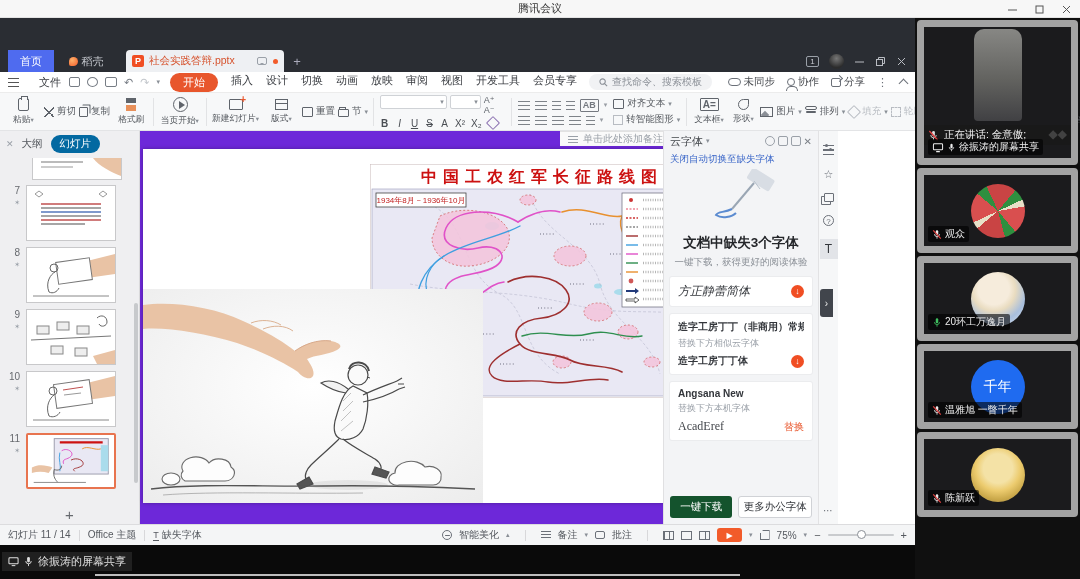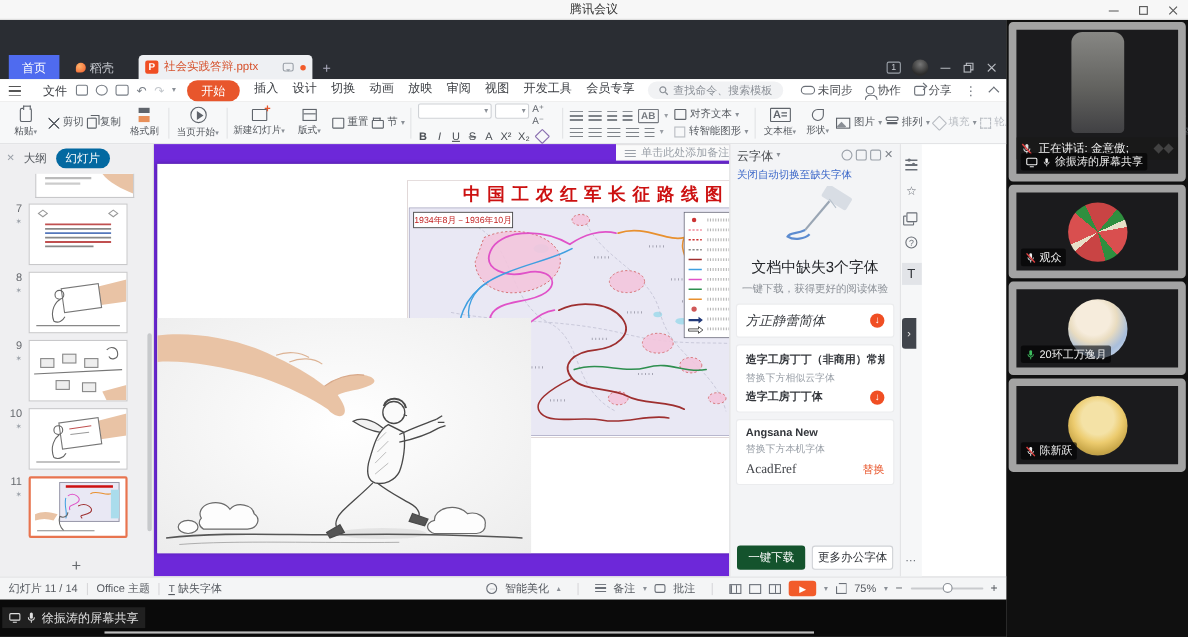--- a/index.html
+++ b/index.html
@@ -125,21 +125,21 @@
 .notes .burger{width:10px;height:7px;background:repeating-linear-gradient(#9aa0a8 0 1px,transparent 1px 3px)}
 
 .fpanel{width:155px;background:#f3f4f6;border-left:1px solid #e0e0e2;position:relative;flex:none;font-size:11px}
 .fp-head{height:20px;display:flex;align-items:center;gap:3px;padding:0 6px;color:#44474c}
 .fp-head .caret{margin-right:auto}
 .hic{width:10px;height:10px;border:1.1px solid #9aa0a8;border-radius:50%;position:relative}
 .hic.sq{border-radius:2px}
 .fp-x{color:#7a7f86;font-size:10px}
 .fp-link{padding:2px 6px 0;font-size:9.5px;color:#3a66c8}
 .fp-illus{height:64px;display:flex;align-items:center;justify-content:center}
-.fp-h1{text-align:center;font-size:13.5px;font-weight:normal;color:#24262a;margin-top:4px}
+.fp-h1{text-align:center;font-size:13.5px;font-weight:bold;color:#24262a;margin-top:4px}
 .fp-h2{text-align:center;font-size:9.5px;color:#8b9097;margin:4px 0 8px}
 .fp-card{background:#fff;border-radius:2px;margin:0 6px 8px;padding:6px 8px;box-shadow:0 0 0 1px #ebecee}
 .fp-ct{font-size:10px;font-weight:bold;color:#33363b;white-space:nowrap;overflow:hidden}
 .fp-cd{font-size:9px;color:#9aa0a8;margin:3px 0 4px}
 .fp-crow{display:flex;align-items:center;justify-content:space-between}
 .fp-sample1{font-family:"Liberation Serif",serif;font-style:italic;font-size:12px;color:#33363b}
 .fp-sample2{font-weight:bold;font-size:10px;color:#33363b}
 .fp-sample3{font-family:"Liberation Serif",serif;font-size:12px;color:#44474c}
 .dl-ic{width:13px;height:13px;border-radius:50%;background:#f04e23;color:#fff;font-size:9px;line-height:13px;text-align:center;flex:none}
 .fp-action{color:#e8562c;font-size:10px}
@@ -863,20 +863,34 @@
         <div class="tile-chip">
           <svg class="mic" style="width:10px" viewBox="0 0 12 12">
               <rect x="4.5" y="1" width="3" height="6" rx="1.5" fill="#3fbf5f"></rect>
               <path d="M3 5.5 a3 3 0 0 0 6 0" fill="none" stroke="#3fbf5f" stroke-width="1"></path>
               <line x1="6" y1="8.5" x2="6" y2="11" stroke="#3fbf5f" stroke-width="1"></line>
             </svg>
           <span>20环工万逸月</span>
         </div>
       </div>
 
+      <div class="tile tsm">
+        <div class="av av-blue">
+            <span>千年</span>
+          </div>
+        <div class="tile-chip">
+          <svg class="mic" style="width:10px" viewBox="0 0 12 12">
+              <rect x="4.5" y="1" width="3" height="6" rx="1.5" fill="#eee"></rect>
+              <path d="M3 5.5 a3 3 0 0 0 6 0" fill="none" stroke="#eee" stroke-width="1"></path>
+              <line x1="6" y1="8.5" x2="6" y2="11" stroke="#eee" stroke-width="1"></line>
+              <line x1="1.5" y1="1" x2="10.5" y2="11" stroke="#e04040" stroke-width="1.5"></line>
+            </svg>
+          <span>温雅旭 一瞥千年</span>
+        </div>
+      </div>
 
       <div class="tile tsm">
         <div class="av av-chibi"></div>
         <div class="tile-chip">
           <svg class="mic" style="width:10px" viewBox="0 0 12 12">
               <rect x="4.5" y="1" width="3" height="6" rx="1.5" fill="#eee"></rect>
               <path d="M3 5.5 a3 3 0 0 0 6 0" fill="none" stroke="#eee" stroke-width="1"></path>
               <line x1="6" y1="8.5" x2="6" y2="11" stroke="#eee" stroke-width="1"></line>
               <line x1="1.5" y1="1" x2="10.5" y2="11" stroke="#e04040" stroke-width="1.5"></line>
             </svg>

